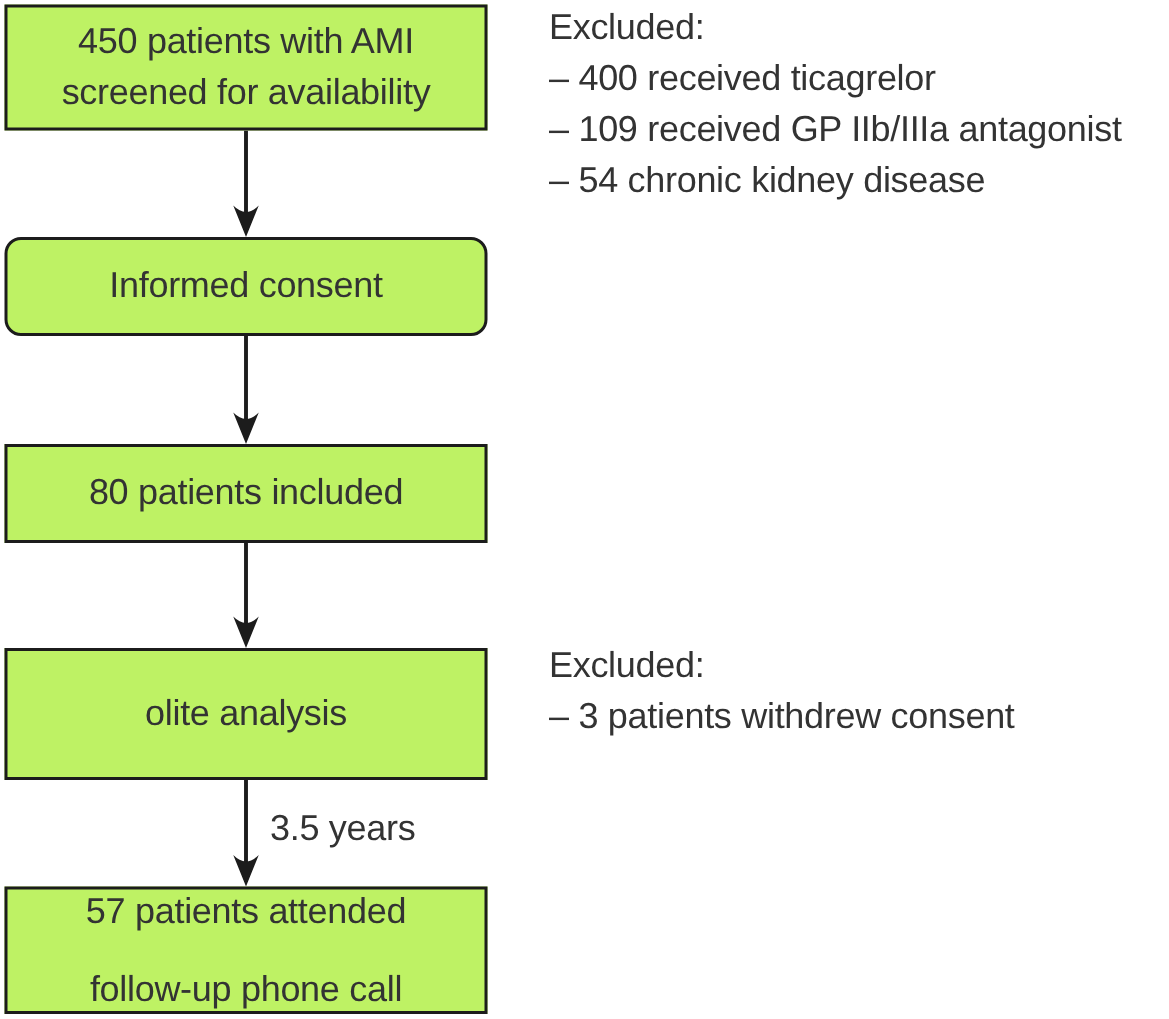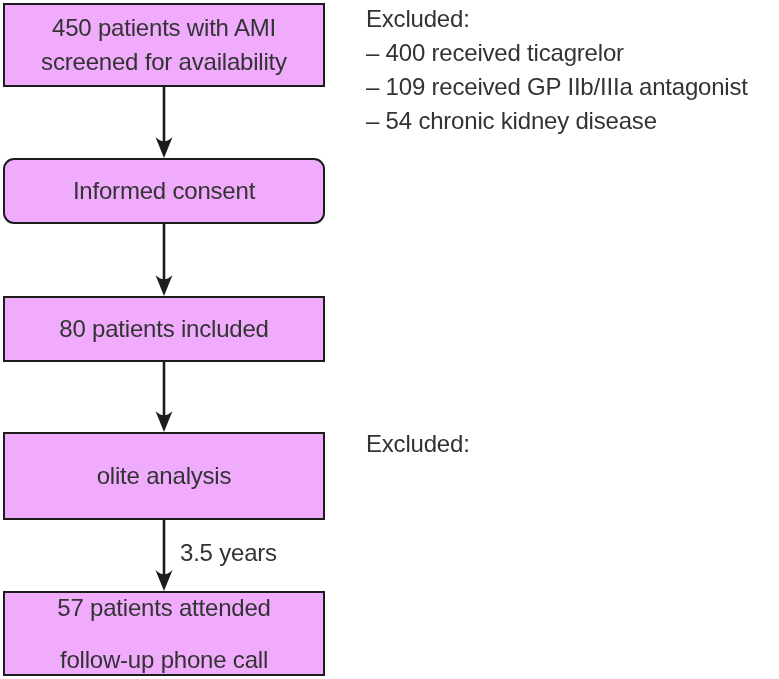--- a/index.html
+++ b/index.html
@@ -14,21 +14,21 @@
     background: #ffffff;
     font-family: "Liberation Sans", "DejaVu Sans", sans-serif;
     color: #333333;
     overflow: hidden;
   }
   .box {
     position: absolute;
     left: 3px;
     width: 318px;
     border: 2px solid #1c1c1c;
-    background: #f0abfc;
+    background: #bef264;
     display: flex;
     flex-direction: column;
     justify-content: center;
     align-items: center;
     text-align: center;
     font-size: 24px;
     line-height: 34px;
     letter-spacing: -0.2px;
   }
   .box1 { top: 3px;   height: 80px; }
@@ -107,20 +107,21 @@
     <line x1="10" y1="0" x2="10" y2="63" stroke-width="2.6" stroke="#1c1c1c"></line>
     <path d="M10 70 L1.5 49 Q10 57.5 18.5 49 Z" fill="#1c1c1c"></path>
   </svg>
 
   <div class="box box4">
     <div>olite analysis</div>
   </div>
 
   <div class="note note2">
     <div>Excluded:</div>
+    <div>– 3 patients withdrew consent</div>
   </div>
 
   <svg class="arrow arrow4" width="20" height="71" viewBox="0 0 20 71">
     <line x1="10" y1="0" x2="10" y2="64" stroke-width="2.6" stroke="#1c1c1c"></line>
     <path d="M10 71 L1.5 50 Q10 58.5 18.5 50 Z" fill="#1c1c1c"></path>
   </svg>
   <div class="arrow-label">3.5 years</div>
 
   <div class="box box5">
     <div>57 patients attended</div>

